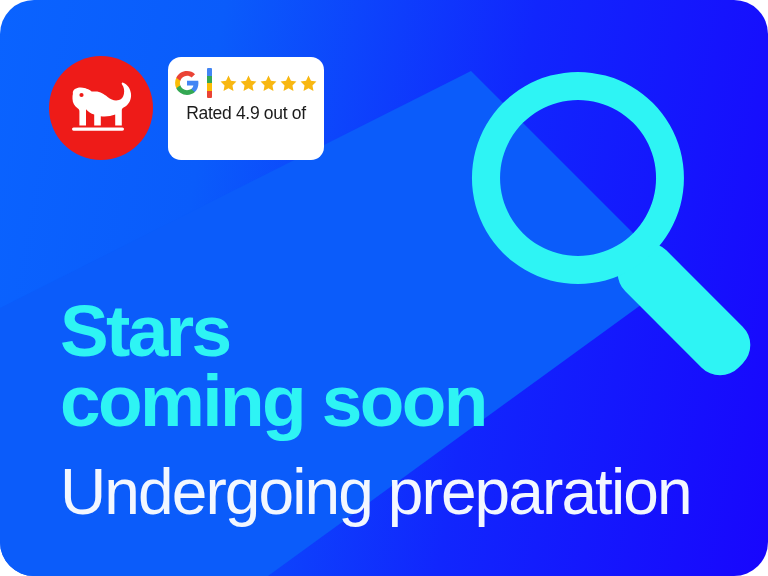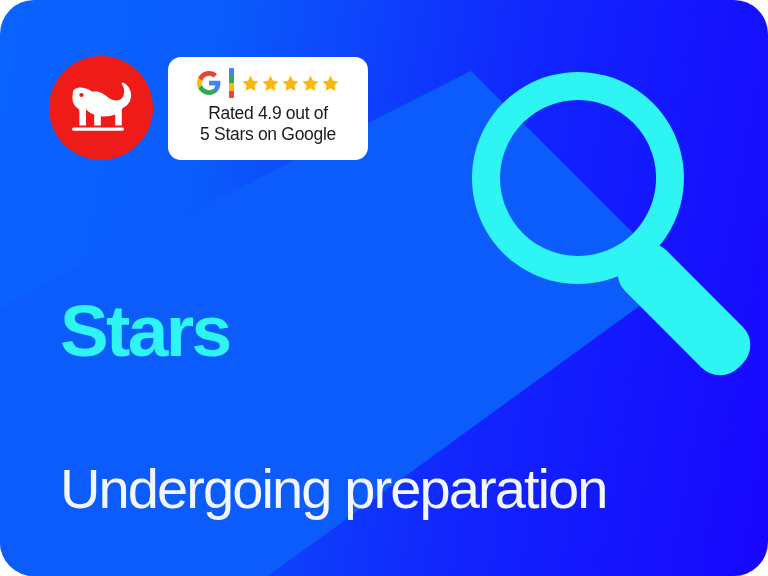--- a/index.html
+++ b/index.html
@@ -52,21 +52,21 @@
     align-items: center;
     justify-content: center;
   }
   .brand-logo svg { display: block; width: 74px; height: 66px; }
 
   
   .review-badge {
     position: absolute;
     left: 168px;
     top: 57px;
-    width: 200px;
+    width: 156px;
     height: 103px;
     background: #ffffff;
     border-radius: 13px;
     box-sizing: border-box;
     padding: 9px 8px 8px 8px;
     display: flex;
     flex-direction: column;
     align-items: center;
     justify-content: flex-start;
   }
@@ -117,21 +117,21 @@
     font-weight: 700;
     line-height: 0.96;
     letter-spacing: -2.6px;
     white-space: nowrap;
   }
   .subheadline {
     position: absolute;
     left: 60px;
     top: 459px;
     color: #f2f7ff;
-    font-size: 56px;
+    font-size: 64px;
     font-weight: 300;
     line-height: 1.06;
     letter-spacing: -1.9px;
     white-space: nowrap;
   }
 </style>
 </head>
 <body>
 
 <div id="placeholder-card">
@@ -201,23 +201,23 @@
             <polygon fill="#f8b711" points="12,2 15.1,8.6 22,9.5 17,14.5 18.3,21.5 12,18.1 5.7,21.5 7,14.5 2,9.5 8.9,8.6"></polygon>
           </svg>
         <svg viewBox="0 0 24 24" aria-hidden="true">
             <polygon fill="#f8b711" points="12,2 15.1,8.6 22,9.5 17,14.5 18.3,21.5 12,18.1 5.7,21.5 7,14.5 2,9.5 8.9,8.6"></polygon>
           </svg>
       </span>
     </div>
 
     <div class="badge-text">
       <div>Rated 4.9 out of</div>
-      <div>5 Stars on Google</div>
     </div>
   </div>
 
   <div class="headline">
     <div class="headline-line">Stars</div>
+    <div class="headline-line">coming soon</div>
   </div>
 
   <div class="subheadline">Undergoing preparation</div>
 
 </div>
 
 </body></html>

